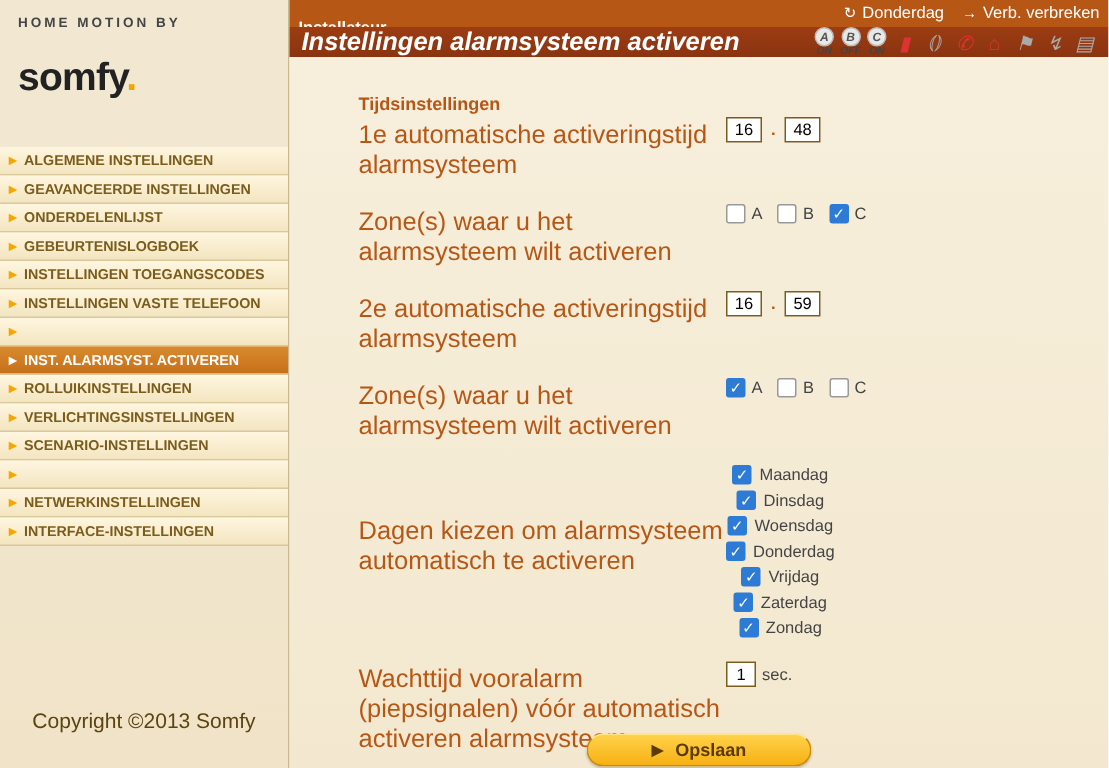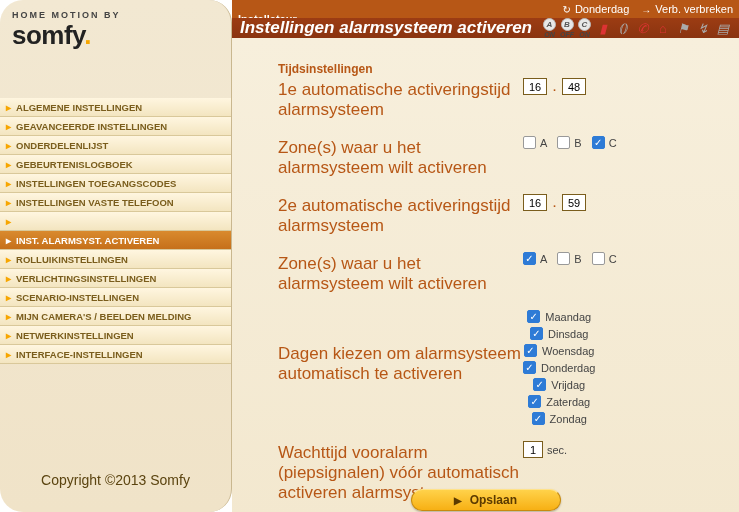--- a/index.html
+++ b/index.html
@@ -11,43 +11,42 @@
   height: 512px;
   overflow: hidden;
 }
 .page {
   display: flex;
   width: 739px;
   height: 512px;
 }
 
 .sidebar {
-  width: 232px;
+  width: 193px;
   background: linear-gradient(180deg, #f2e8d2 0%, #f0e3c8 100%);
   display: flex;
   flex-direction: column;
   border-right: 1px solid #c9b78f;
-  border-radius: 23px;
 }
 .brand {
   height: 78px;
   padding: 10px 12px 0 12px;
   color: #333;
 }
 .brand .tagline {
   font-size: 9px;
   letter-spacing: 2px;
   color: #444;
   font-weight: 600;
 }
 .brand .logo {
   font-size: 26px;
   font-weight: 700;
   color: #222;
-  margin-top: 0;
+  margin-top: 16px;
   letter-spacing: -0.5px;
 }
 .brand .logo .dot {
   color: #f7a600;
 }
 .nav {
   margin-top: 20px;
 }
 .nav-item {
   display: flex;
@@ -260,21 +259,20 @@
         <div class="nav-item">
           <span class="chev">▸</span>
           <span>VERLICHTINGSINSTELLINGEN</span>
         </div>
         <div class="nav-item">
           <span class="chev">▸</span>
           <span>SCENARIO-INSTELLINGEN</span>
         </div>
         <div class="nav-item">
           <span class="chev">▸</span>
-          <span>MIJN CAMERA'S / BEELDEN MELDING</span>
         </div>
         <div class="nav-item">
           <span class="chev">▸</span>
           <span>NETWERKINSTELLINGEN</span>
         </div>
         <div class="nav-item">
           <span class="chev">▸</span>
           <span>INTERFACE-INSTELLINGEN</span>
         </div>
       </div>

